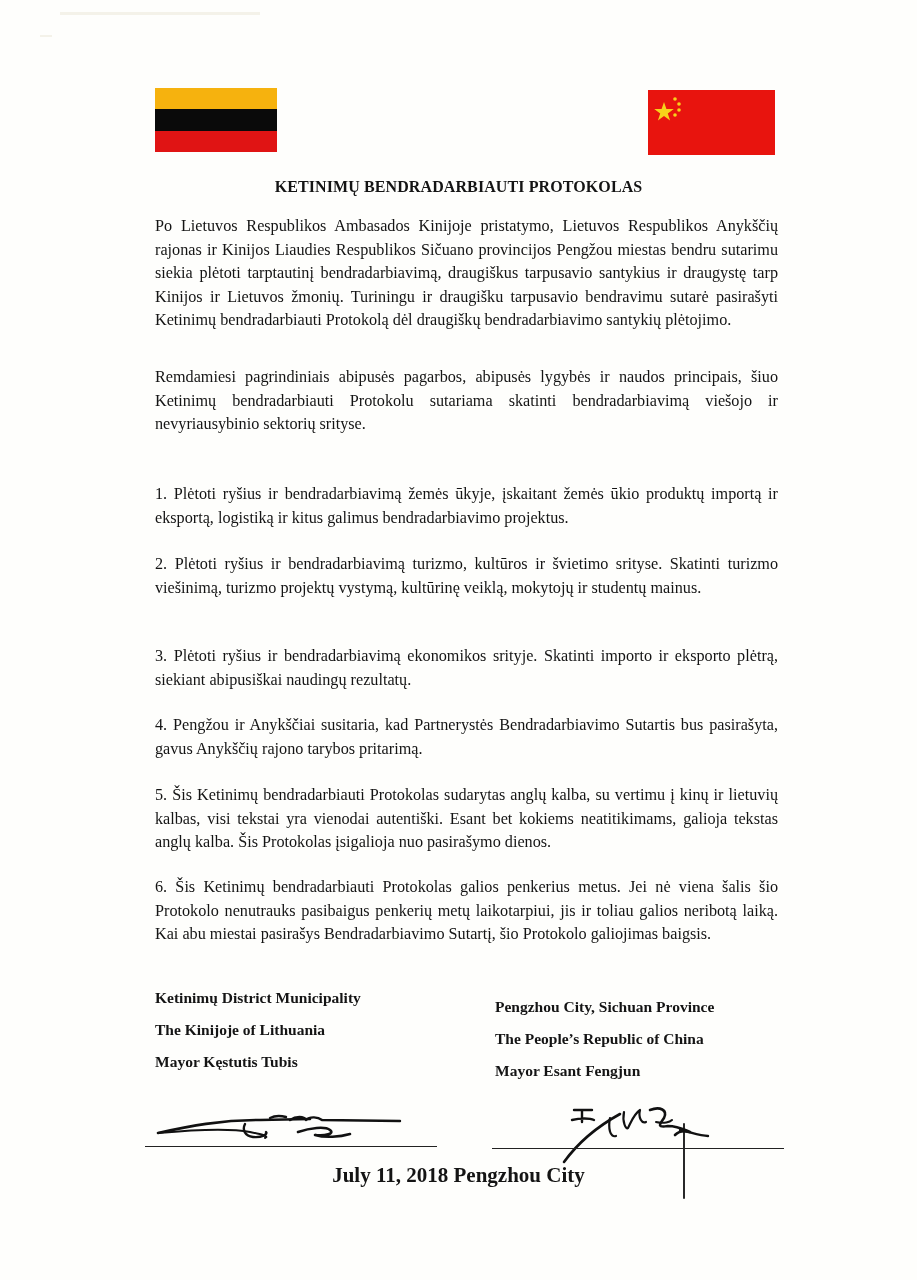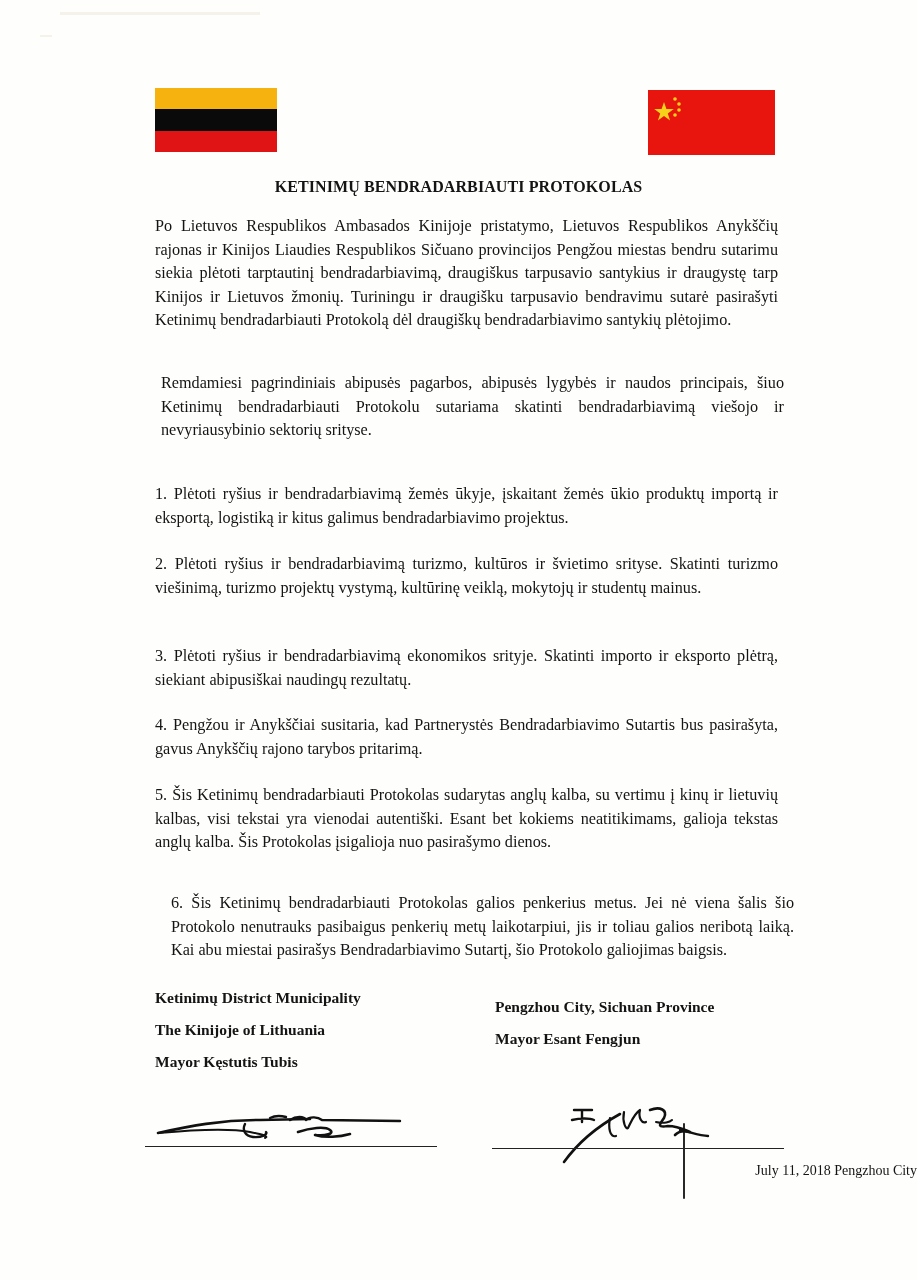--- a/index.html
+++ b/index.html
@@ -26,21 +26,21 @@
       font-size: 16.2px; line-height: 23.6px;
       text-align: justify; text-align-last: left;
     }
     .sig-col { position: absolute; top: 982px; font-weight: bold; font-size: 15.5px; line-height: 32px; }
     .sig-left { left: 155px; }
     .sig-right { left: 495px; margin-top: 9px; }
     .sig-line { position: absolute; height: 1px; background: #222; }
     .sig-svg { position: absolute; }
     .date-line {
       position: absolute; left: 0; right: 0; top: 1163px;
-      text-align: right; font-weight: normal; font-size: 14px;
+      text-align: center; font-weight: bold; font-size: 21px;
     }
     .scan-mark { position: absolute; background: #e9e6d6; opacity: 0.5; }
   </style>
 </head>
 <body>
 
 <div class="scan-mark" style="left:60px;top:12px;width:200px;height:3px;"></div>
 <div class="scan-mark" style="left:40px;top:35px;width:12px;height:2px;"></div>
 
 <div class="flag flag-lt">
@@ -55,35 +55,36 @@
     <circle cx="27" cy="9" r="1.8" fill="#f7d21a"></circle>
     <circle cx="31" cy="14" r="1.8" fill="#f7d21a"></circle>
     <circle cx="31" cy="20" r="1.8" fill="#f7d21a"></circle>
     <circle cx="27" cy="25" r="1.8" fill="#f7d21a"></circle>
   </svg>
 </div>
 
 <div class="title">KETINIMŲ BENDRADARBIAUTI PROTOKOLAS</div>
 
 <p class="body-text" style="top:215px;margin:0;">Po Lietuvos Respublikos Ambasados Kinijoje pristatymo, Lietuvos Respublikos Anykščių rajonas ir Kinijos Liaudies Respublikos Sičuano provincijos Pengžou miestas bendru sutarimu siekia plėtoti tarptautinį bendradarbiavimą, draugiškus tarpusavio santykius ir draugystę tarp Kinijos ir Lietuvos žmonių. Turiningu ir draugišku tarpusavio bendravimu sutarė pasirašyti Ketinimų bendradarbiauti Protokolą dėl draugiškų bendradarbiavimo santykių plėtojimo.</p>
-<p class="body-text" style="top:366px;margin:6px;">Remdamiesi pagrindiniais abipusės pagarbos, abipusės lygybės ir naudos principais, šiuo Ketinimų bendradarbiauti Protokolu sutariama skatinti bendradarbiavimą viešojo ir nevyriausybinio sektorių srityse.</p>
+<p class="body-text" style="top:366px;margin:0;">Remdamiesi pagrindiniais abipusės pagarbos, abipusės lygybės ir naudos principais, šiuo Ketinimų bendradarbiauti Protokolu sutariama skatinti bendradarbiavimą viešojo ir nevyriausybinio sektorių srityse.</p>
 <p class="body-text" style="top:483px;margin:0;">1. Plėtoti ryšius ir bendradarbiavimą žemės ūkyje, įskaitant žemės ūkio produktų importą ir eksportą, logistiką ir kitus galimus bendradarbiavimo projektus.</p>
 <p class="body-text" style="top:553px;margin:0;">2. Plėtoti ryšius ir bendradarbiavimą turizmo, kultūros ir švietimo srityse. Skatinti turizmo viešinimą, turizmo projektų vystymą, kultūrinę veiklą, mokytojų ir studentų mainus.</p>
 <p class="body-text" style="top:645px;margin:0;">3. Plėtoti ryšius ir bendradarbiavimą ekonomikos srityje. Skatinti importo ir eksporto plėtrą, siekiant abipusiškai naudingų rezultatų.</p>
 <p class="body-text" style="top:714px;margin:0;">4. Pengžou ir Anykščiai susitaria, kad Partnerystės Bendradarbiavimo Sutartis bus pasirašyta, gavus Anykščių rajono tarybos pritarimą.</p>
 <p class="body-text" style="top:784px;margin:0;">5. Šis Ketinimų bendradarbiauti Protokolas sudarytas anglų kalba, su vertimu į kinų ir lietuvių kalbas, visi tekstai yra vienodai autentiški. Esant bet kokiems neatitikimams, galioja tekstas anglų kalba. Šis Protokolas įsigalioja nuo pasirašymo dienos.</p>
-<p class="body-text" style="top:876px;margin:16px;">6. Šis Ketinimų bendradarbiauti Protokolas galios penkerius metus. Jei nė viena šalis šio Protokolo nenutrauks pasibaigus penkerių metų laikotarpiui, jis ir toliau galios neribotą laiką. Kai abu miestai pasirašys Bendradarbiavimo Sutartį, šio Protokolo galiojimas baigsis.</p>
+<p class="body-text" style="top:876px;margin:0;">6. Šis Ketinimų bendradarbiauti Protokolas galios penkerius metus. Jei nė viena šalis šio Protokolo nenutrauks pasibaigus penkerių metų laikotarpiui, jis ir toliau galios neribotą laiką. Kai abu miestai pasirašys Bendradarbiavimo Sutartį, šio Protokolo galiojimas baigsis.</p>
 
 <div class="sig-col sig-left">
   <div>Ketinimų District Municipality</div>
   <div>The Kinijoje of Lithuania</div>
   <div>Mayor Kęstutis Tubis</div>
 </div>
 <div class="sig-col sig-right">
   <div>Pengzhou City, Sichuan Province</div>
+  <div>The People’s Republic of China</div>
   <div>Mayor Esant Fengjun</div>
 </div>
 
 <svg class="sig-svg" style="left:150px;top:1108px;" width="300" height="40" viewBox="0 0 300 40" fill="none" stroke="#111" stroke-linecap="round" stroke-linejoin="round">
   <path d="M8,25 C40,18 70,12 110,12 L160,11" stroke-width="2.6"></path>
   <path d="M8,25 C40,22 80,20 100,24 C110,26 120,28 115,30" stroke-width="2"></path>
   <path d="M95,16 C92,22 95,28 103,29 C112,30 118,26 116,24" stroke-width="2.4"></path>
   <path d="M120,10 C126,7 132,8 136,9" stroke-width="2.4"></path>
   <path d="M140,12 C146,8 154,8 156,12 C160,8 168,9 172,12 L250,13" stroke-width="2.4"></path>
   <path d="M148,24 C160,20 175,18 180,22 C185,26 175,28 165,27 C175,30 190,29 200,26" stroke-width="2.6"></path>

